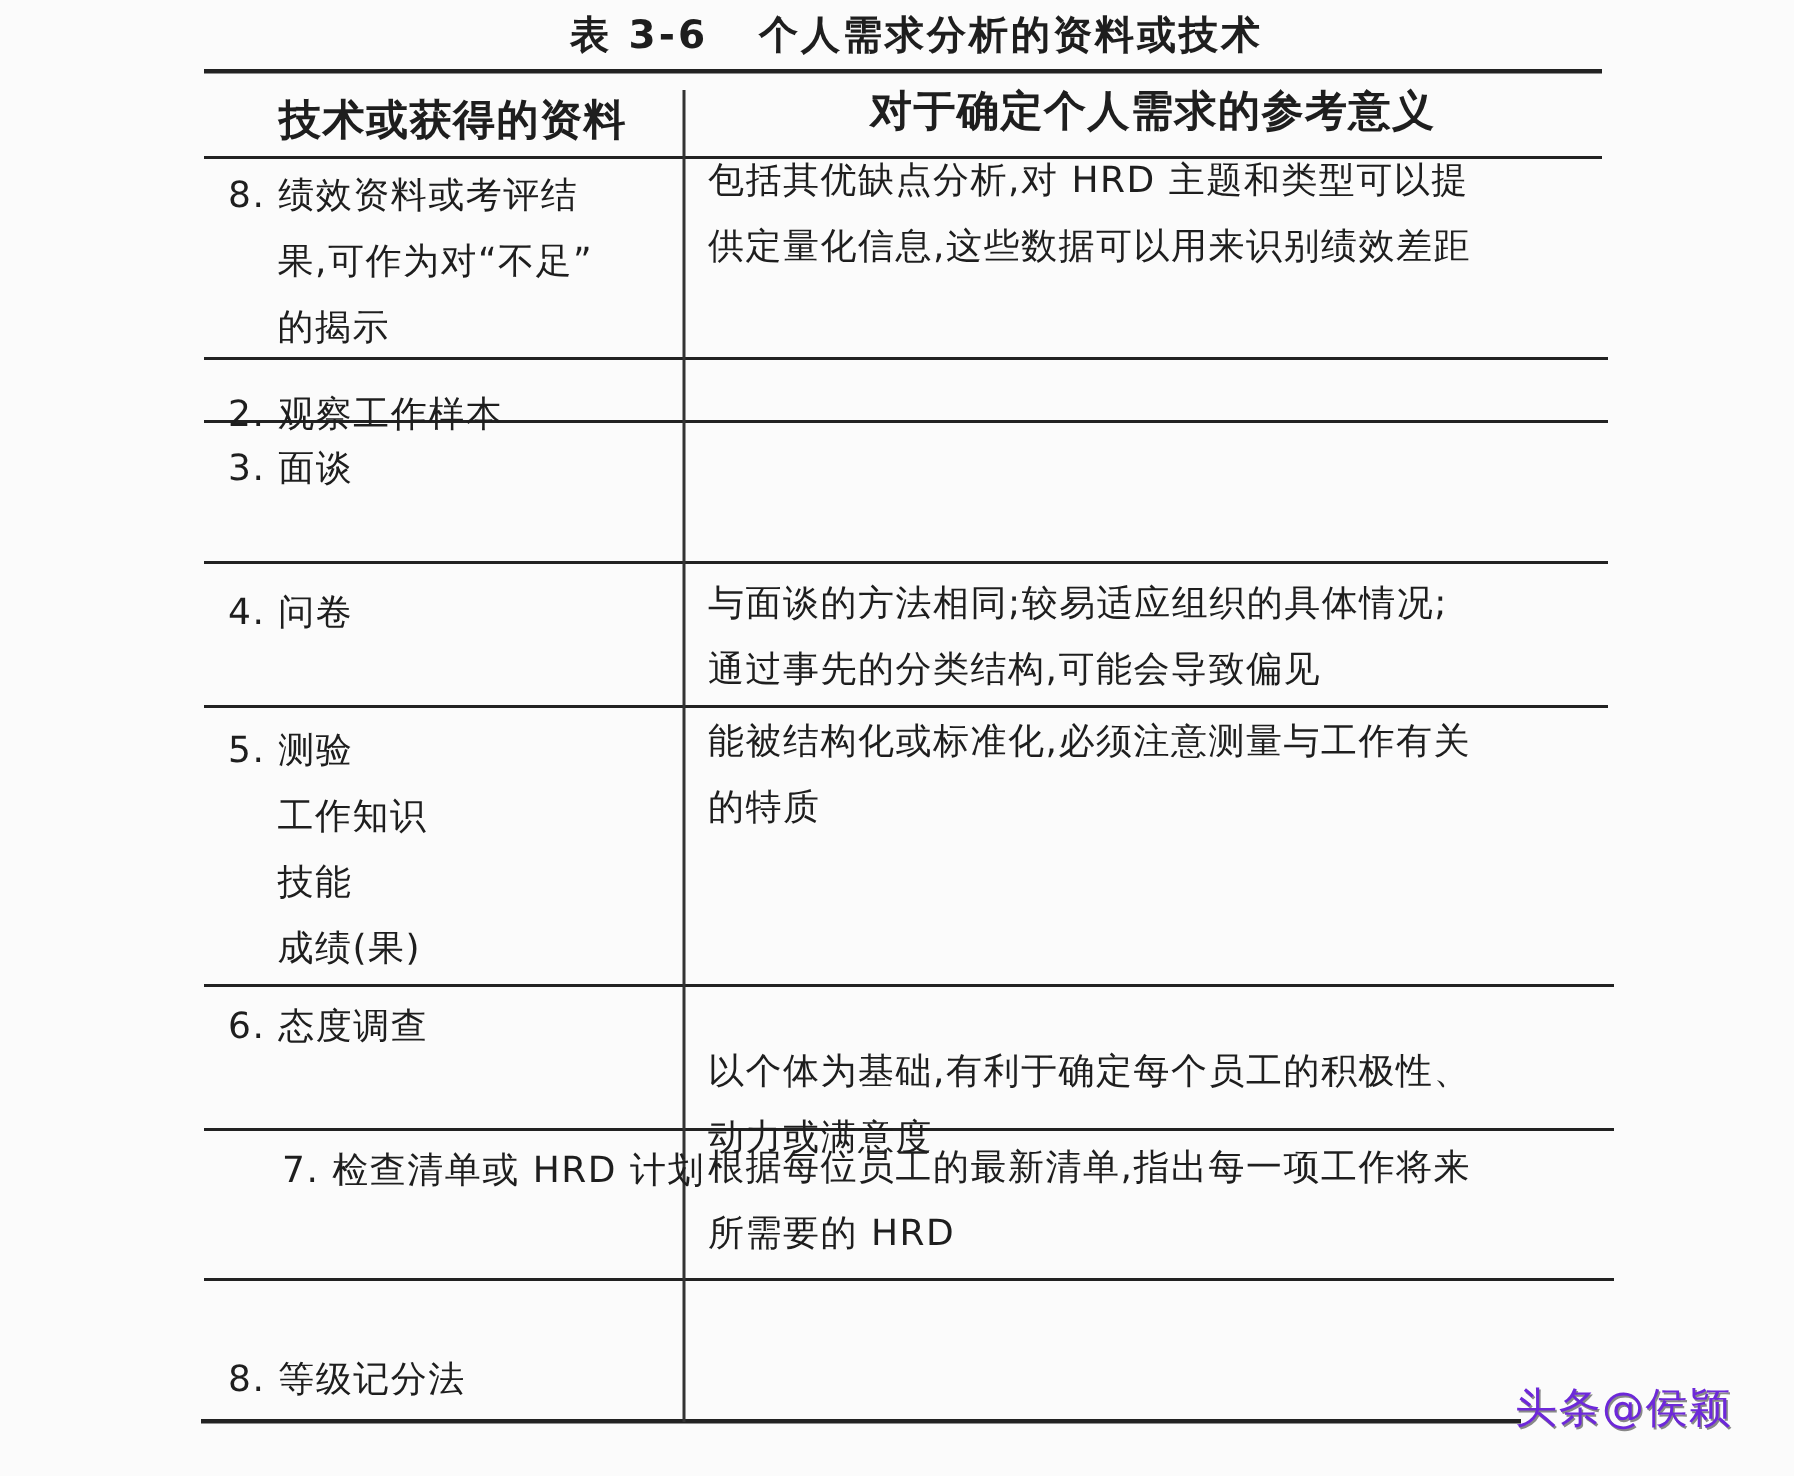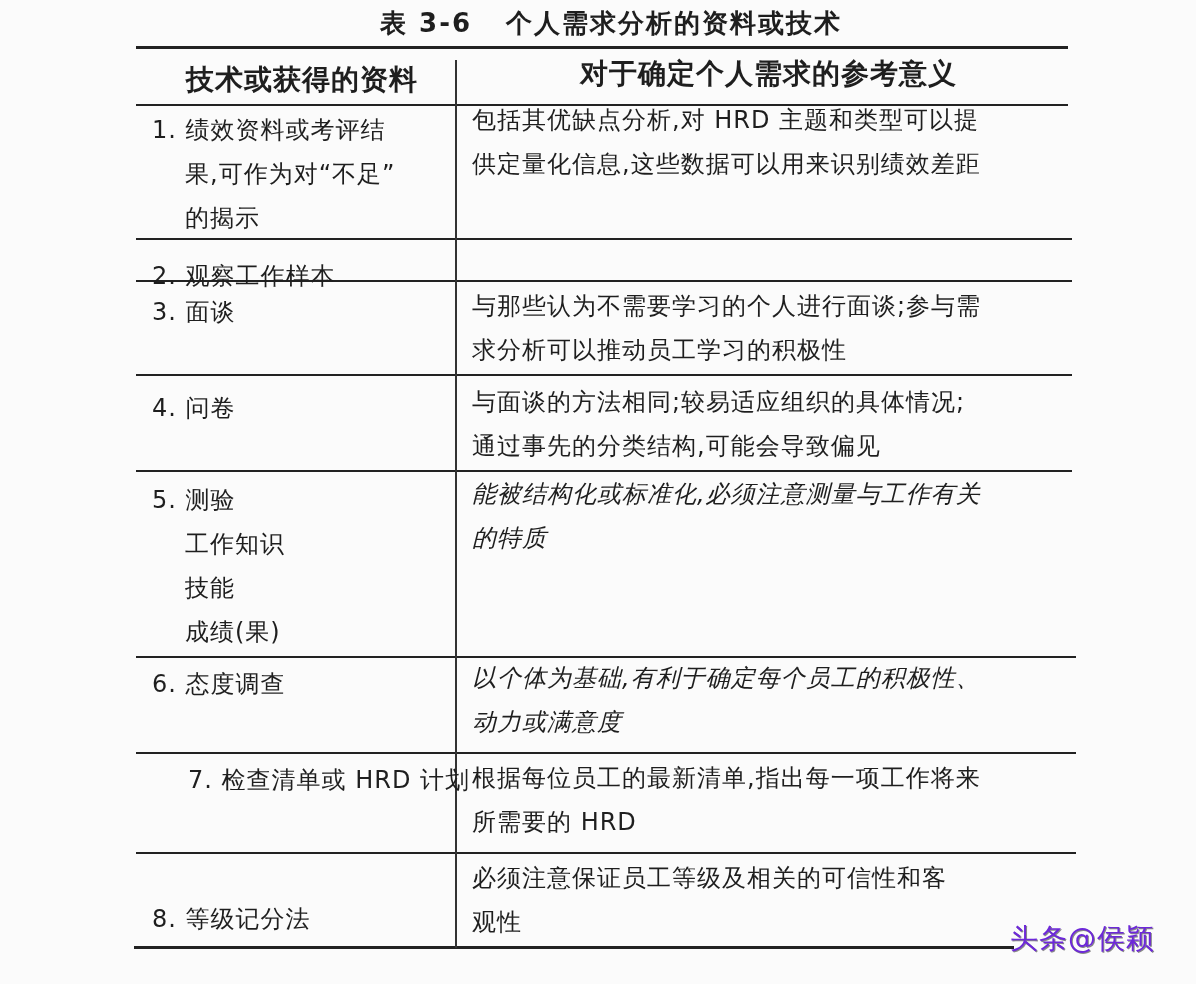--- a/index.html
+++ b/index.html
@@ -52,78 +52,70 @@
   <div class="hline" style="left:136px; top:752px; width:940px; height:2px;"></div>
   <div class="hline" style="left:136px; top:852px; width:940px; height:2px;"></div>
   <div class="hline" style="left:134px; top:946px; width:880px; height:3px;"></div>
 
   <div class="vline" style="left:455px; top:60px; height:888px;"></div>
 
   <div class="cell head" style="left:186px; top:58px;">技术或获得的资料</div>
   <div class="cell head" style="left:580px; top:52px;">对于确定个人需求的参考意义</div>
 
   <div class="cell left" style="top:108px;">
-    <div>1. 绩效资料或考评结</div>
+    <div>8. 绩效资料或考评结</div>
     <div class="indent">果,可作为对“不足”</div>
     <div class="indent">的揭示</div>
   </div>
   <div class="cell right" style="top:98px;">
     <div>包括其优缺点分析,对 HRD 主题和类型可以提</div>
     <div>供定量化信息,这些数据可以用来识别绩效差距</div>
   </div>
 
   <div class="cell left" style="top:242px;margin-top:12px;">
     <div>2. 观察工作样本</div>
   </div>
 
   <div class="cell left" style="top:290px;">
     <div>3. 面谈</div>
-  </div>
-  <div class="cell right" style="top:284px;">
-    <div>与那些认为不需要学习的个人进行面谈;参与需</div>
-    <div>求分析可以推动员工学习的积极性</div>
   </div>
 
   <div class="cell left" style="top:386px;">
     <div>4. 问卷</div>
   </div>
   <div class="cell right" style="top:380px;">
     <div>与面谈的方法相同;较易适应组织的具体情况;</div>
     <div>通过事先的分类结构,可能会导致偏见</div>
   </div>
 
   <div class="cell left" style="top:478px;">
     <div>5. 测验</div>
     <div class="indent">工作知识</div>
     <div class="indent">技能</div>
     <div class="indent">成绩(果)</div>
   </div>
-  <div class="cell right" style="top:472px;font-style:italic;">
+  <div class="cell right" style="top:472px;">
     <div>能被结构化或标准化,必须注意测量与工作有关</div>
     <div>的特质</div>
   </div>
 
   <div class="cell left" style="top:662px;">
     <div>6. 态度调查</div>
   </div>
-  <div class="cell right" style="top:656px;font-style:italic;">
+  <div class="cell right" style="top:692px;">
     <div>以个体为基础,有利于确定每个员工的积极性、</div>
     <div>动力或满意度</div>
   </div>
 
   <div class="cell left" style="top:758px;margin-left:36px;">
     <div>7. 检查清单或 HRD 计划</div>
   </div>
   <div class="cell right" style="top:756px;">
     <div>根据每位员工的最新清单,指出每一项工作将来</div>
     <div>所需要的 HRD</div>
   </div>
 
   <div class="cell left" style="top:858px;margin-top:39px;">
     <div>8. 等级记分法</div>
   </div>
-  <div class="cell right" style="top:856px;">
-    <div>必须注意保证员工等级及相关的可信性和客</div>
-    <div>观性</div>
-  </div>
 
   <div class="watermark">头条@侯颖</div>
 </div>
 
 </body></html>

